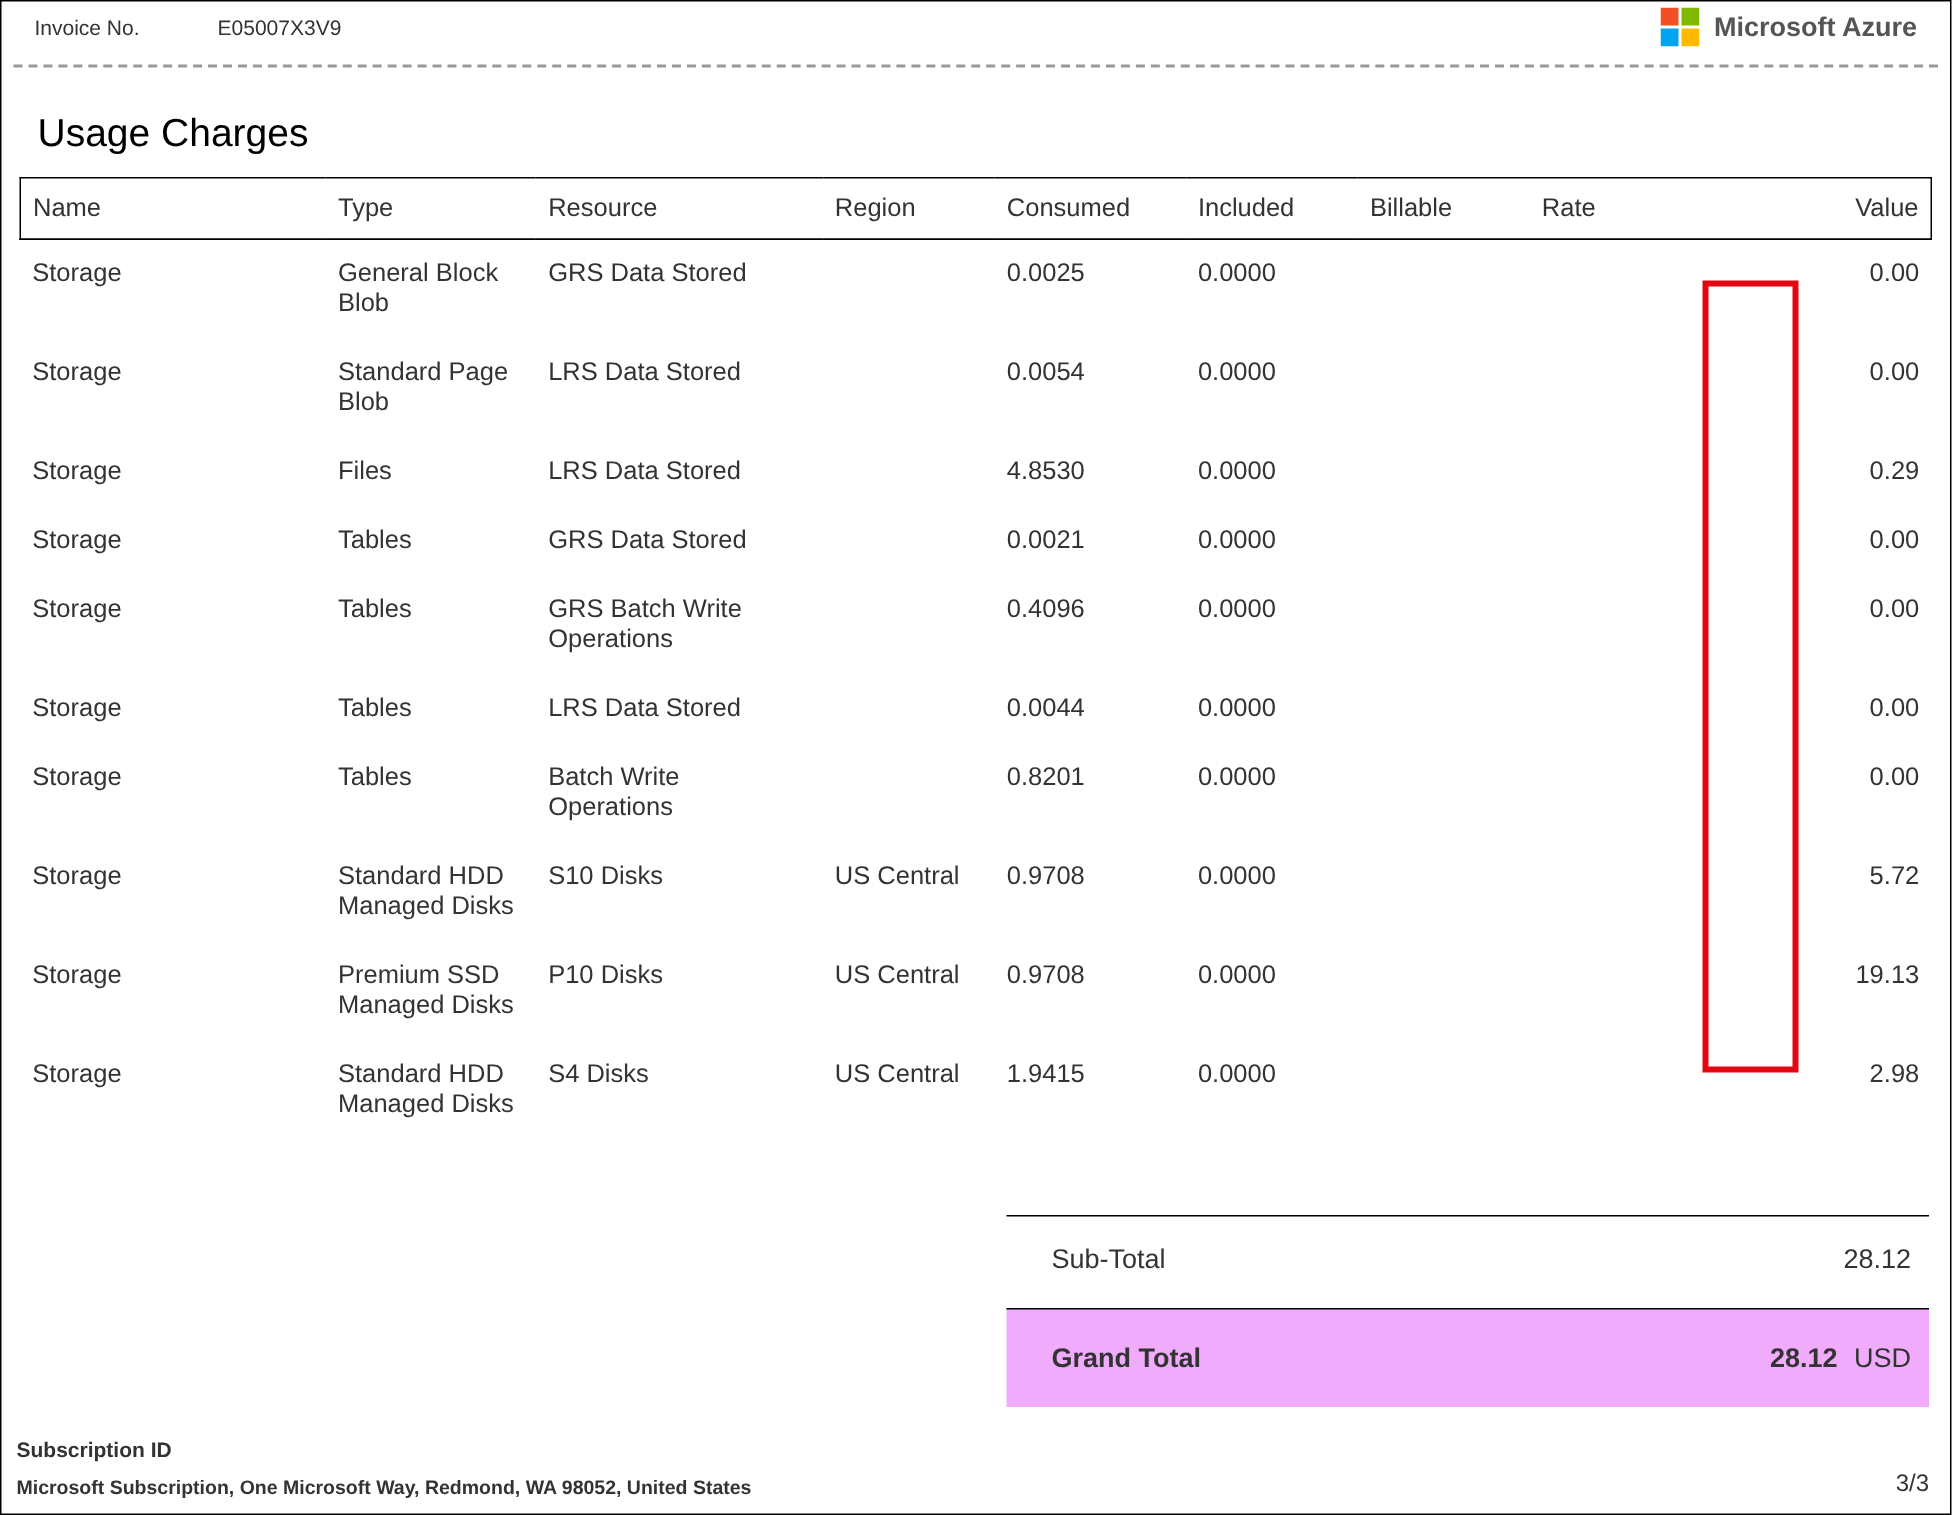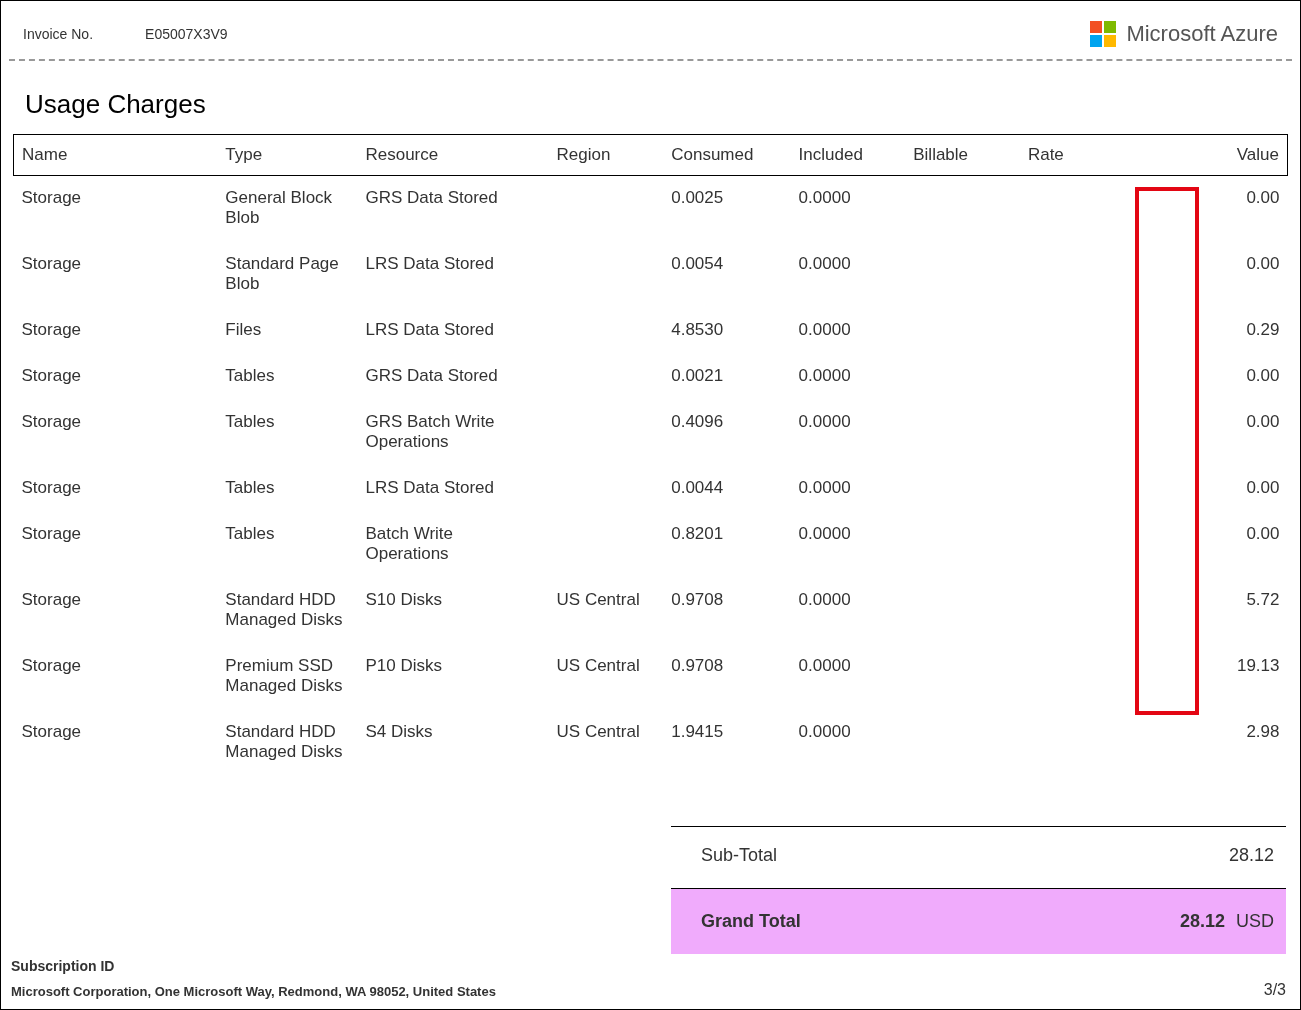--- a/index.html
+++ b/index.html
@@ -11,27 +11,27 @@
     background: #fff;
     width: 1301px;
     height: 1010px;
     border: 1px solid #000;
     position: relative;
   }
   .header-bar {
     display: flex;
     justify-content: space-between;
     align-items: center;
-    padding: 20px 22px 12px 22px;
+    padding: 4px 22px 12px 22px;
   }
   .invoice-no-block { display: flex; align-items: baseline; gap: 52px; }
   .invoice-no-label { font-size: 14px; color: #333; }
   .invoice-no-value { font-size: 14px; color: #333; }
   .brand { display: flex; align-items: center; gap: 10px; }
-  .brand-name { font-size: 22px; color: #555; }
+  .brand-name { font-size: 18px; color: #555; font-weight: bold; }
   .ms-logo { width: 26px; height: 26px; display: inline-block; }
   .divider {
     border: none;
     border-top: 2px dashed #999;
     margin: 0 8px;
   }
   .section-title {
     font-size: 26px;
     font-weight: 400;
     color: #000000;
@@ -286,15 +286,15 @@
     <span>Grand Total</span>
     <span>
       <span class="grand-amount">28.12</span>
       <span class="grand-currency">USD</span>
     </span>
   </div>
 </div>
 
 <div class="footer">
   <span class="sub-label">Subscription ID</span>
-  <div class="addr">Microsoft Corporation, One Microsoft Way, Redmond, WA 98052, United States</div>
+  <div class="addr">Microsoft Subscription, One Microsoft Way, Redmond, WA 98052, United States</div>
   <div class="page">3/3</div>
 </div>
 
 </body></html>

